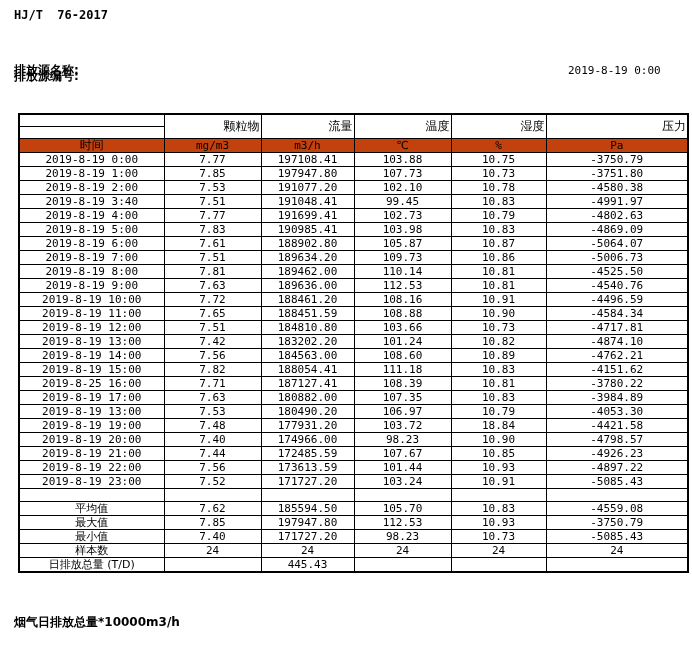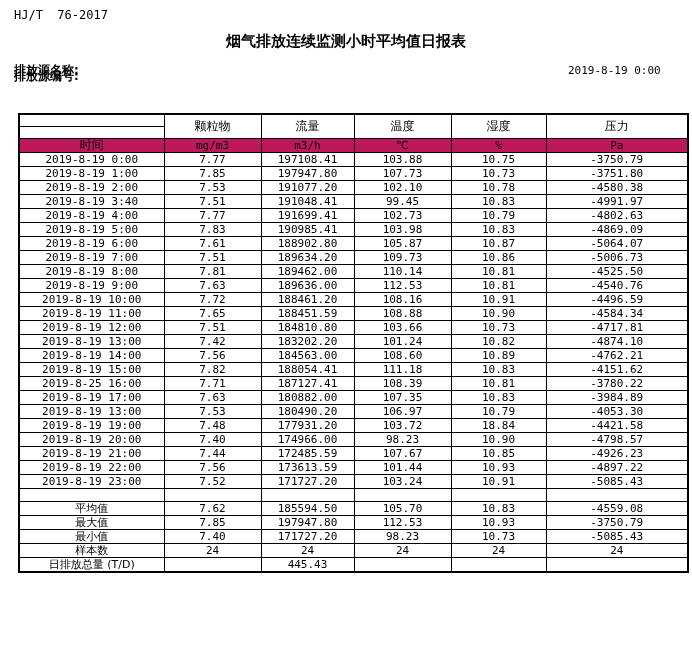--- a/index.html
+++ b/index.html
@@ -3,21 +3,21 @@
 <meta charset="utf-8">
 <style>
   * { margin:0; padding:0; box-sizing:border-box; }
   html,body { background:#ffffff; }
   .page {
     position:relative; width:692px; height:657px; background:#ffffff;
     font-family:"DejaVu Sans", sans-serif; color:#000;
   }
   .std {
     position:absolute; left:14px; top:8px;
-    font-size:12px; font-weight:normal; white-space:pre;
+    font-size:12px; font-weight:bold; white-space:pre;
     font-family:"DejaVu Sans Mono","DejaVu Sans",monospace;
   }
   .title {
     position:absolute; left:0; top:32px; width:100%;
     text-align:center; font-size:15px; font-weight:bold;
   }
   .src-label { position:absolute; left:14px; font-size:12px; font-weight:bold; }
   .src-name { top:62px; }
   .src-code { top:68px; }
   .datetime {
@@ -28,23 +28,23 @@
     position:absolute; left:18px; top:113px; width:669px;
     border-collapse:collapse; table-layout:fixed;
     border:2px solid #000;
   }
   table.report td {
     border:1px solid #000; text-align:center; vertical-align:middle;
     font-size:11px; line-height:13px; height:13px; padding:0 1px;
     font-family:"DejaVu Sans Mono","DejaVu Sans",monospace;
     overflow:hidden; white-space:nowrap;
   }
-  tr.h1 td, tr.h2 td { height:12px; line-height:12px; }
+  tr.h1 td, tr.h2 td { height:12px; line-height:12px;text-align:right; }
   tr.h1 td.colname { font-size:12px; font-family:"DejaVu Sans",sans-serif; }
-  tr.units td { background:#be185d; height:13px; }
+  tr.units td { background:#c2410c; height:13px; }
   tr.units td.time-h { font-family:"DejaVu Sans",sans-serif; font-size:12px; }
   tr.spacer td { height:13px; }
   td.left { text-align:left; padding-left:2px; font-family:"DejaVu Sans",sans-serif; }
   tbody td.lbl { font-family:"DejaVu Sans",sans-serif; }
   .note {
     position:absolute; left:14px; top:614px; font-size:12px; font-weight:bold;
   }
   .sign-row { position:absolute; left:0; top:634px; width:100%; font-size:12px; font-weight:bold; }
   .sign-row span { position:absolute; white-space:nowrap;margin-top:44px; }
   .s-unit { left:14px; }
@@ -54,21 +54,20 @@
   .s-year { left:566px; }
   .s-month { left:611px; }
   .s-day { left:655px; }
 </style>
 </head>
 <body>
 
 <div class="page">
 
   <div class="std">HJ/T  76-2017</div>
-  <div class="title">烟气排放连续监测小时平均值日报表</div>
   <div class="src-label src-name">排放源名称:</div>
   <div class="src-label src-code">排放源编号:</div>
   <div class="datetime">2019-8-19 0:00</div>
 
   <table class="report">
     <colgroup>
       <col style="width:145px">
         <col style="width:97px">
         <col style="width:93px">
       <col style="width:97px">
@@ -333,20 +332,21 @@
           <td class="lbl left">日排放总量 (T/D)</td>
           <td></td>
           <td>445.43</td>
           <td></td>
           <td></td>
           <td></td>
         </tr>
       </tbody>
   </table>
 
+  <div class="note">烟气日排放总量*10000m3/h</div>
 
   <div class="sign-row">
     <span class="s-unit">上报单位（盖章）:</span>
     <span class="s-resp">负责人:</span>
     <span class="s-reporter">报告人:</span>
     <span class="s-date">报告日期:</span>
     <span class="s-year">年</span>
     <span class="s-month">月</span>
     <span class="s-day">日</span>
   </div>

